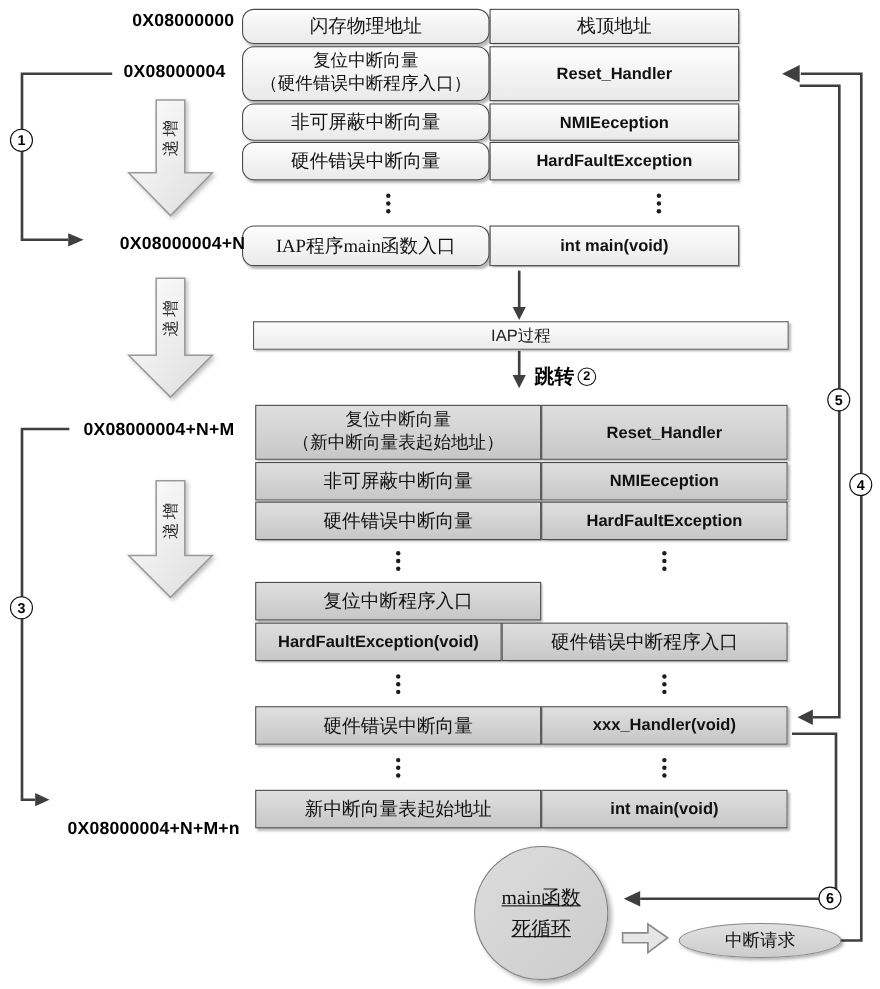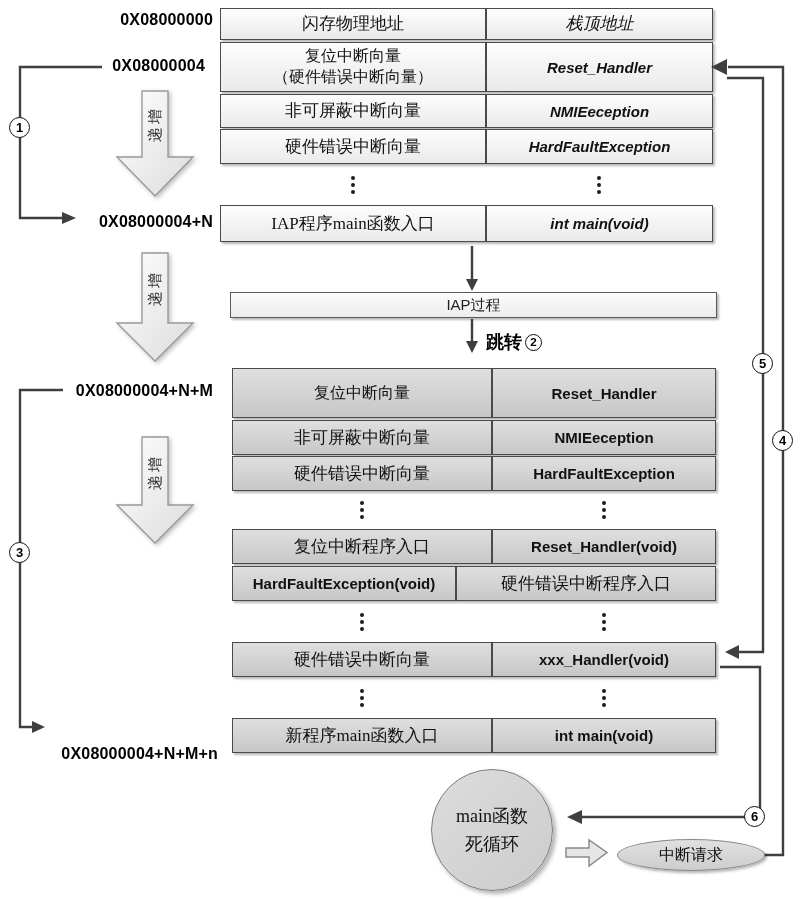--- a/index.html
+++ b/index.html
@@ -7,21 +7,21 @@
          font-family:"Liberation Sans",sans-serif;overflow:hidden;color:#111;}
   svg.overlay{position:absolute;left:0;top:0;z-index:2;}
   .addr{position:absolute;z-index:3;text-align:right;font-size:16px;font-weight:700;
         height:20px;line-height:20px;letter-spacing:0.2px;color:#000;}
   .table{position:absolute;z-index:1;display:flex;flex-direction:column;}
   .row{display:flex;}
   .cell{box-sizing:border-box;border:1px solid #4a4a4a;display:flex;flex-direction:column;
         align-items:center;justify-content:center;box-shadow:2px 2px 2px rgba(0,0,0,0.28);}
   .t1 .cell{background:linear-gradient(180deg,#fdfdfd 0%,#eaeaea 100%);}
   .t2 .cell{background:linear-gradient(180deg,#dfdfdf 0%,#c7c7c7 100%);}
-  .t1 .cl{width:266px;} .t1 .cr{width:227px;font-style:italic;}
+  .t1 .cl{width:225px;border-radius:11px;} .t1 .cr{width:227px;}
   .t2 .cl{width:260px;} .t2 .cr{width:224px;}
   .cn{font-family:"Liberation Serif",serif;font-size:17px;line-height:1.25;}
   .cn2{font-family:"Liberation Serif",serif;font-size:16px;line-height:1.3;}
   .en{font-family:"Liberation Sans",sans-serif;font-size:15px;font-weight:700;}
   .dots-row{display:flex;align-items:center;}
   .dcol{display:flex;align-items:center;justify-content:center;}
   .vdots{display:flex;flex-direction:column;gap:3px;align-items:center;}
   .vdots i{display:block;width:4px;height:4px;border-radius:50%;background:#1c1c1c;}
   .iap-bar{position:absolute;z-index:1;left:230px;top:292px;width:487px;height:26px;
         box-sizing:border-box;border:1px solid #5a5a5a;display:flex;align-items:center;justify-content:center;
@@ -31,21 +31,21 @@
         font-weight:700;font-size:18px;color:#000;}
   .cnum{box-sizing:border-box;display:inline-flex;align-items:center;justify-content:center;
         background:#fff;border:1.6px solid #0f0f0f;border-radius:50%;font-weight:700;color:#000;}
   .cnum.inline{width:17px;height:17px;font-size:11.5px;}
   .marker{position:absolute;z-index:5;width:21px;height:21px;font-size:13px;}
   .incr{position:absolute;z-index:3;width:64px;height:22px;display:flex;align-items:center;justify-content:center;
         transform:rotate(-90deg);font-family:"Liberation Serif",serif;font-size:15px;letter-spacing:3px;color:#2b2b2b;}
   .loop-circle{position:absolute;z-index:3;left:431px;top:769px;width:122px;height:122px;border-radius:50%;
         box-sizing:border-box;border:1.5px solid #7d7d7d;background:linear-gradient(135deg,#dcdcdc,#cccccc);
         box-shadow:3px 3px 4px rgba(0,0,0,0.3);display:flex;flex-direction:column;align-items:center;justify-content:center;
-        gap:4px;font-family:"Liberation Serif",serif;font-size:18px;color:#111;}
+        gap:4px;font-family:"Liberation Serif",serif;font-size:18px;color:#111;text-decoration:underline;}
   .irq-ellipse{position:absolute;z-index:3;left:617px;top:839px;width:148px;height:32px;border-radius:50%;
         box-sizing:border-box;border:1.3px solid #8a8a8a;background:linear-gradient(180deg,#e0e0e0,#cdcdcd);
         box-shadow:2px 2px 3px rgba(0,0,0,0.3);display:flex;align-items:center;justify-content:center;
         font-family:"Liberation Serif",serif;font-size:16px;color:#111;}
 </style>
 </head>
 <body>
 
 <div class="stage">
 
@@ -96,37 +96,37 @@
     <g stroke="#3f3f3f" stroke-width="2.4" fill="none">
       <polyline points="720,667 760,667 760,817 582,817"></polyline>
     </g>
     <polygon points="567,817 582,810 582,824" fill="#3f3f3f"></polygon>
 
     <polygon points="566,848 589,848 589,840 607,852.5 589,866 589,857 566,857" fill="#e6e6e6" stroke="#8a8a8a" stroke-width="1.5"></polygon>
   </svg>
 
   <div class="addr" style="left:63px;top:10px;width:150px">0X08000000</div>
   <div class="addr" style="left:55px;top:56px;width:150px">0X08000004</div>
-  <div class="addr" style="left:63px;top:212px;width:150px">0X08000004+N</div>
+  <div class="addr" style="left:73px;top:212px;width:150px">0X08000004+N</div>
   <div class="addr" style="left:63px;top:381px;width:150px">0X08000004+N+M</div>
   <div class="addr" style="left:40px;top:744px;width:178px">0X08000004+N+M+n</div>
 
   <div class="incr" style="left:123px;top:113px">递增</div>
   <div class="incr" style="left:123px;top:277px">递增</div>
   <div class="incr" style="left:123px;top:461px">递增</div>
 
   <div class="table t1" style="left:220px;top:8px">
     <div class="row" style="height:32px;margin-bottom:2px">
       <div class="cell cl cn">闪存物理地址</div>
       <div class="cell cr cn">栈顶地址</div>
     </div>
     <div class="row" style="height:50px;margin-bottom:2px">
       <div class="cell cl">
         <div class="cn2">复位中断向量</div>
-        <div class="cn2">（硬件错误中断向量）</div>
+        <div class="cn2">（硬件错误中断程序入口）</div>
       </div>
       <div class="cell cr en">Reset_Handler</div>
     </div>
     <div class="row" style="height:34px;margin-bottom:1px">
       <div class="cell cl cn">非可屏蔽中断向量</div>
       <div class="cell cr en">NMIEeception</div>
     </div>
     <div class="row" style="height:35px">
       <div class="cell cl cn">硬件错误中断向量</div>
       <div class="cell cr en">HardFaultException</div>
@@ -157,20 +157,21 @@
 
   <div class="jump">
     <span>跳转</span>
     <span class="cnum inline">2</span>
   </div>
 
   <div class="table t2" style="left:232px;top:368px">
     <div class="row" style="height:50px;margin-bottom:2px">
       <div class="cell cl">
         <div class="cn2">复位中断向量</div>
+        <div class="cn2">（新中断向量表起始地址）</div>
       </div>
       <div class="cell cr en">Reset_Handler</div>
     </div>
     <div class="row" style="height:35px;margin-bottom:1px">
       <div class="cell cl cn">非可屏蔽中断向量</div>
       <div class="cell cr en">NMIEeception</div>
     </div>
     <div class="row" style="height:35px">
       <div class="cell cl cn">硬件错误中断向量</div>
       <div class="cell cr en">HardFaultException</div>
@@ -186,21 +187,20 @@
       <div class="dcol" style="width:224px">
           <span class="vdots">
             <i></i>
             <i></i>
             <i></i>
           </span>
         </div>
     </div>
     <div class="row" style="height:35px;margin-bottom:2px">
       <div class="cell cl cn">复位中断程序入口</div>
-      <div class="cell cr en">Reset_Handler(void)</div>
     </div>
     <div class="row" style="height:35px">
       <div class="cell cr en">HardFaultException(void)</div>
       <div class="cell cl cn">硬件错误中断程序入口</div>
     </div>
     <div class="dots-row" style="height:41px">
       <div class="dcol" style="width:260px">
           <span class="vdots">
             <i></i>
             <i></i>
@@ -229,21 +229,21 @@
         </div>
       <div class="dcol" style="width:224px">
           <span class="vdots">
             <i></i>
             <i></i>
             <i></i>
           </span>
         </div>
     </div>
     <div class="row" style="height:35px">
-      <div class="cell cl cn">新程序main函数入口</div>
+      <div class="cell cl cn">新中断向量表起始地址</div>
       <div class="cell cr en">int main(void)</div>
     </div>
   </div>
 
   <div class="loop-circle">
     <div>main函数</div>
     <div>死循环</div>
   </div>
 
   <div class="irq-ellipse">中断请求</div>

